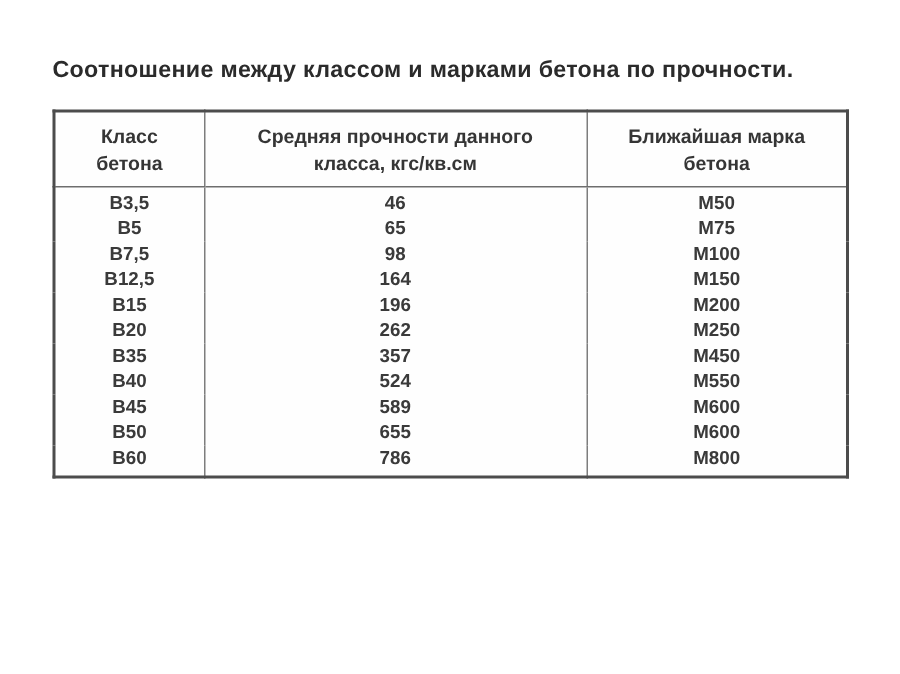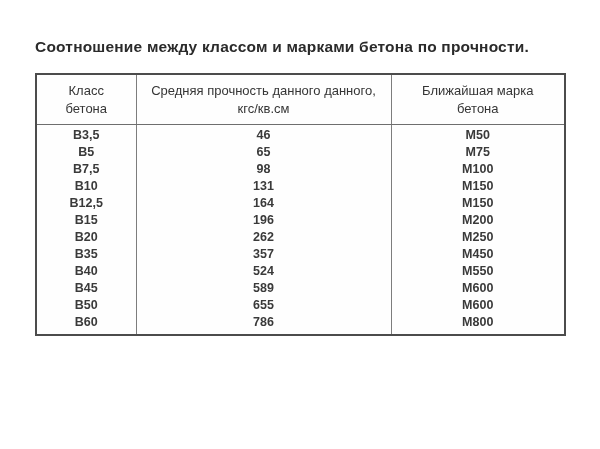--- a/index.html
+++ b/index.html
@@ -32,21 +32,21 @@
     table-layout: fixed;
     width: 529px;
     border: 2px solid #4c4c4c;
     background: #fefefe;
   }
   col.col-class    { width: 100px; }
   col.col-strength { width: 255px; }
   col.col-mark     { width: 174px; }
   .concrete-table th {
     font-size: 13px;
-    font-weight: normal;
+    font-weight: bold;
     color: #353535;
     text-align: center;
     vertical-align: middle;
     padding: 7px 10px;
     line-height: 1.35;
     border-bottom: 1px solid #6e6e6e;
   }
   .concrete-table th:not(:first-child),
   .concrete-table td:not(:first-child) {
     border-left: 1px solid #7d7d7d;
@@ -72,44 +72,39 @@
 
   <table class="concrete-table">
     <colgroup>
       <col class="col-class">
       <col class="col-strength">
       <col class="col-mark">
     </colgroup>
     <thead>
       <tr>
         <th>Класс бетона</th>
-        <th>Средняя прочность данного данного, кгс/кв.см</th>
+        <th>Средняя прочности данного класса, кгс/кв.см</th>
         <th>Ближайшая марка бетона</th>
       </tr>
     </thead>
     <tbody id="table-body">
         <tr>
           <td>В3,5</td>
           <td>46</td>
           <td>М50</td>
         </tr>
         <tr>
           <td>В5</td>
           <td>65</td>
           <td>М75</td>
         </tr>
         <tr>
           <td>В7,5</td>
           <td>98</td>
           <td>М100</td>
-        </tr>
-        <tr>
-          <td>В10</td>
-          <td>131</td>
-          <td>М150</td>
         </tr>
         <tr>
           <td>В12,5</td>
           <td>164</td>
           <td>М150</td>
         </tr>
         <tr>
           <td>В15</td>
           <td>196</td>
           <td>М200</td>

